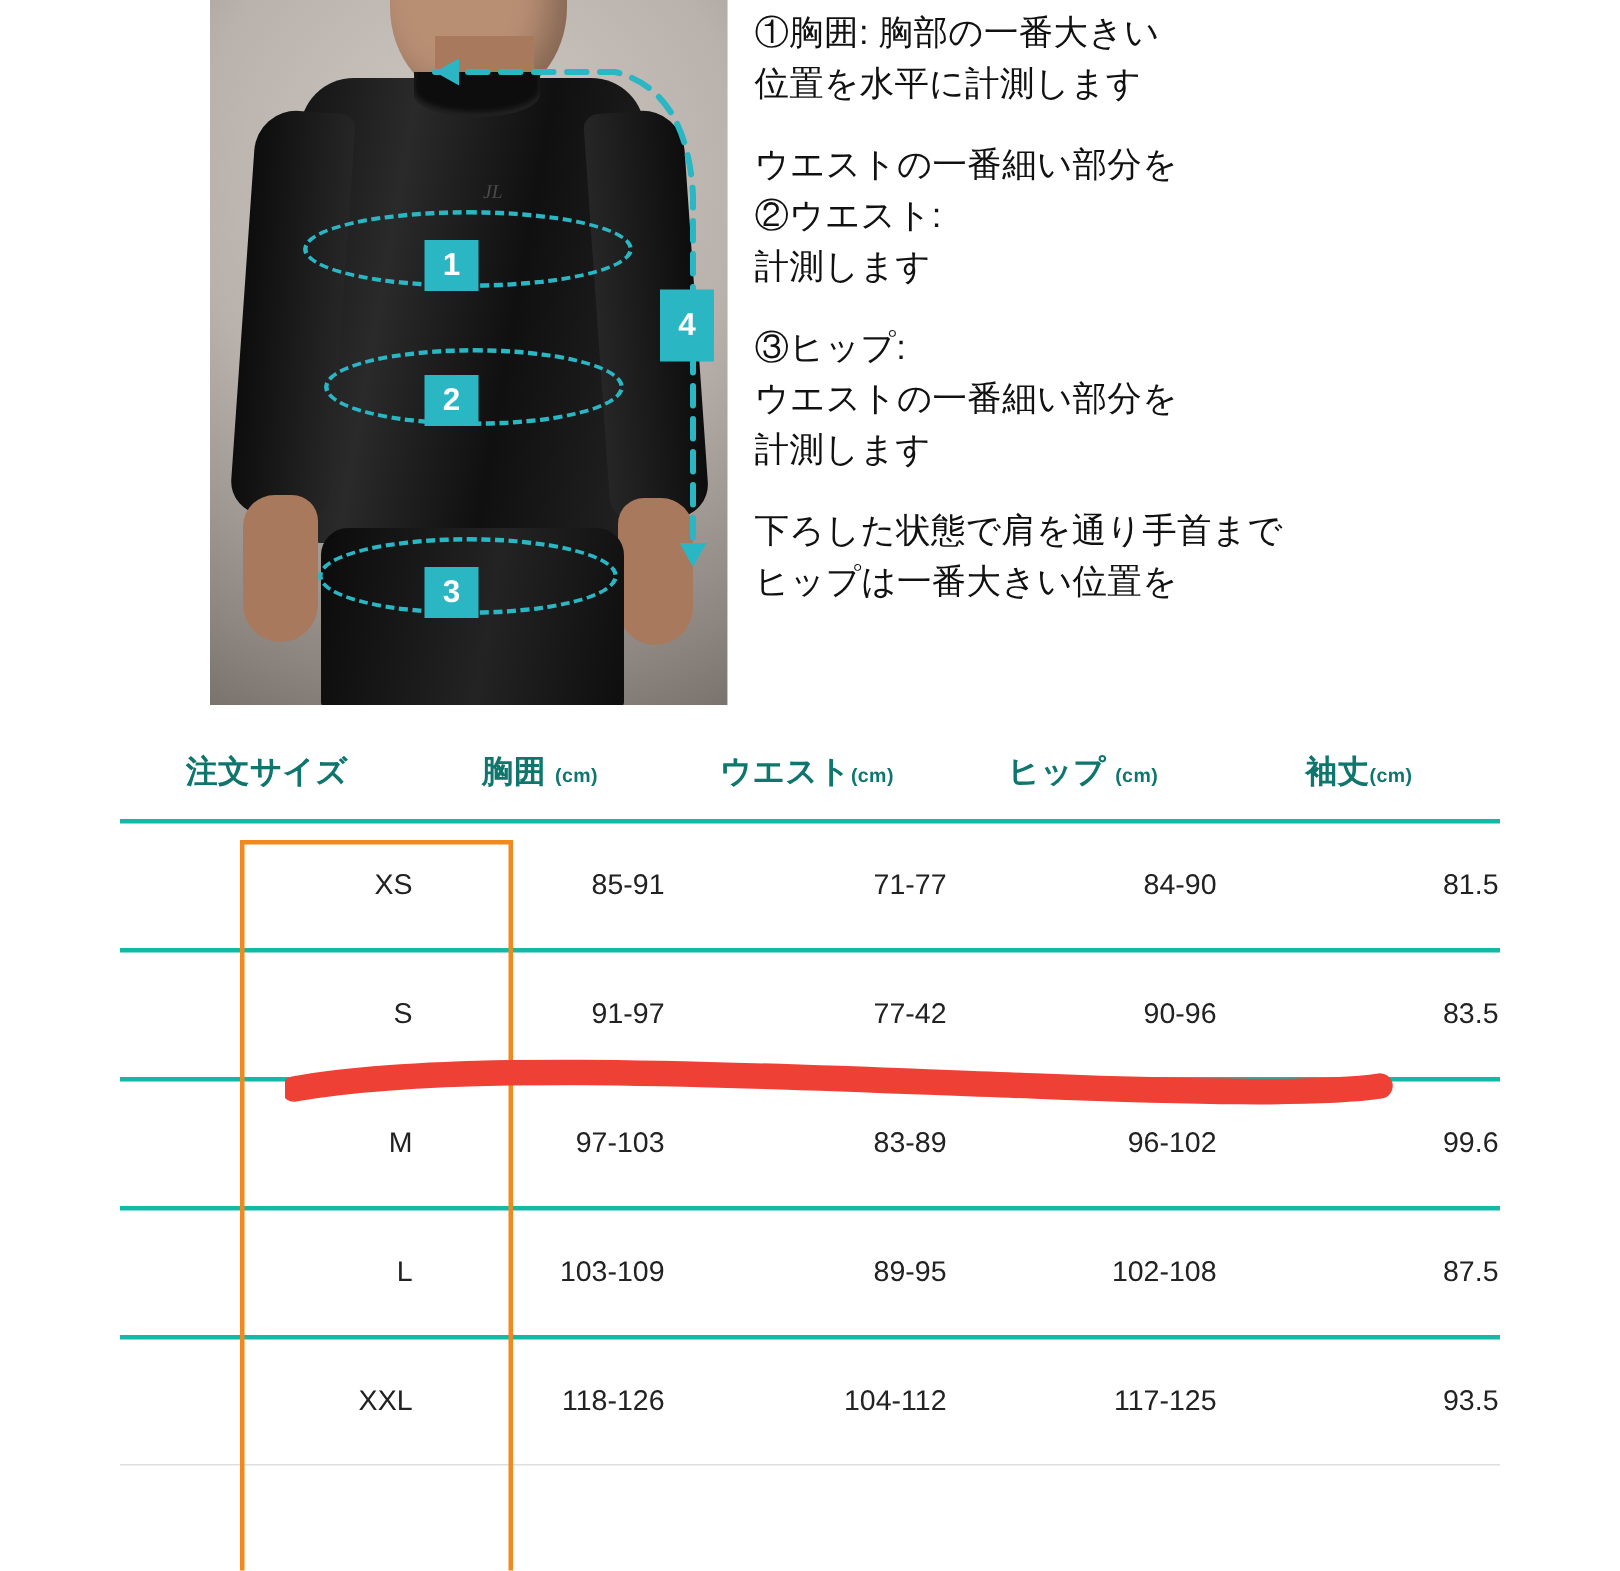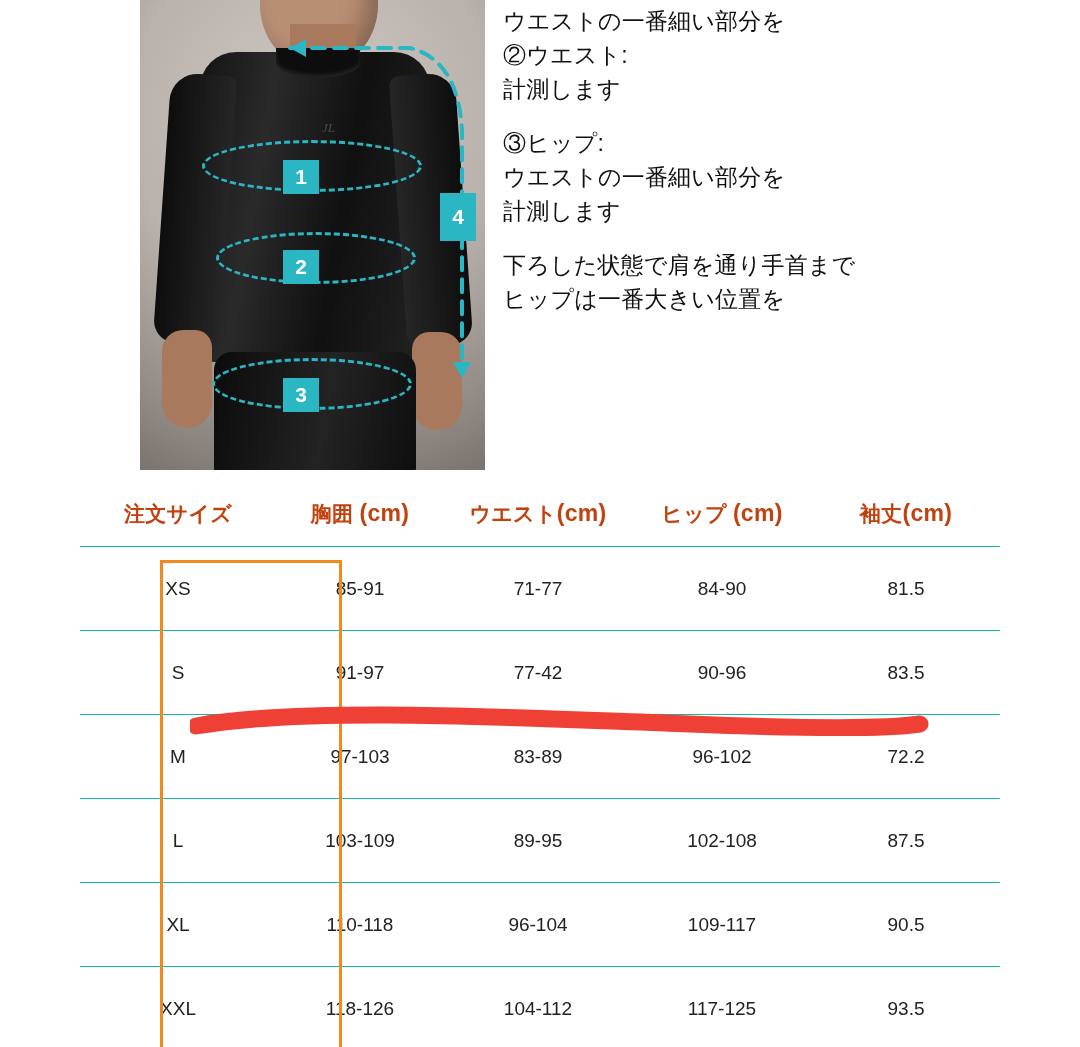--- a/index.html
+++ b/index.html
@@ -174,35 +174,35 @@
   }
   table {
     border-collapse: collapse;
     width: 920px;
     margin-left: 80px;
     table-layout: fixed;
   }
   thead th {
     font-size: 21px;
     font-weight: 700;
-    color: #c2410c;
+    color: #0f766e;
     padding: 8px 0 18px 0;
     text-align: center;
     letter-spacing: .3px;
   }
   thead th .unit {
-    font-size: 23px;
+    font-size: 13px;
     font-weight: 700;
   }
   tbody td {
     font-size: 19px;
     color: #222222;
-    text-align: center;
+    text-align: right;
     height: 81px;
-    border-top: 1px solid #14b8a6;
+    border-top: 3px solid #14b8a6;
     font-family: "Liberation Sans", sans-serif;
   }
   tbody tr:last-child td { border-bottom: 1px solid #dedede; }
   col.c0 { width: 196px; }
   col.c1 { width: 168px; }
   col.c2 { width: 188px; }
   col.c3 { width: 180px; }
   col.c4 { width: 188px; }
 
   
@@ -258,20 +258,24 @@
 
   <svg id="sleeve-path" viewBox="0 0 200 370" xmlns="http://www.w3.org/2000/svg">
     <path d="M10 28 L130 28 Q178 40 182 110 L182 345" fill="none" stroke="#2bb6c4" stroke-width="4" stroke-dasharray="13 9" stroke-linecap="round"></path>
     <path d="M10 28 l16 -9 l0 18 z" fill="#2bb6c4"></path>
     <path d="M182 358 l-9 -16 l18 0 z" fill="#2bb6c4"></path>
   </svg>
 
   <div class="badge" id="badge4" style="left:440px; top:193px;">4</div>
 
   <div id="notes">
+    <div class="note">
+      <div>①胸囲: 胸部の一番大きい</div>
+      <div>位置を水平に計測します</div>
+    </div>
     <div class="note">
       <div>ウエストの一番細い部分を</div>
       <div>②ウエスト:</div>
       <div>計測します</div>
     </div>
     <div class="note">
       <div>③ヒップ:</div>
       <div>ウエストの一番細い部分を</div>
       <div>計測します</div>
     </div>
@@ -323,37 +327,30 @@
         <td>91-97</td>
         <td>77-42</td>
         <td>90-96</td>
         <td>83.5</td>
       </tr>
       <tr>
         <td>M</td>
         <td>97-103</td>
         <td>83-89</td>
         <td>96-102</td>
-        <td>72.2</td>
+        <td>99.6</td>
       </tr>
       <tr>
         <td>L</td>
         <td>103-109</td>
         <td>89-95</td>
         <td>102-108</td>
         <td>87.5</td>
       </tr>
       <tr>
-        <td>XL</td>
-        <td>110-118</td>
-        <td>96-104</td>
-        <td>109-117</td>
-        <td>90.5</td>
-      </tr>
-      <tr>
         <td>XXL</td>
         <td>118-126</td>
         <td>104-112</td>
         <td>117-125</td>
         <td>93.5</td>
       </tr>
     </tbody>
   </table>
 </div>
 

